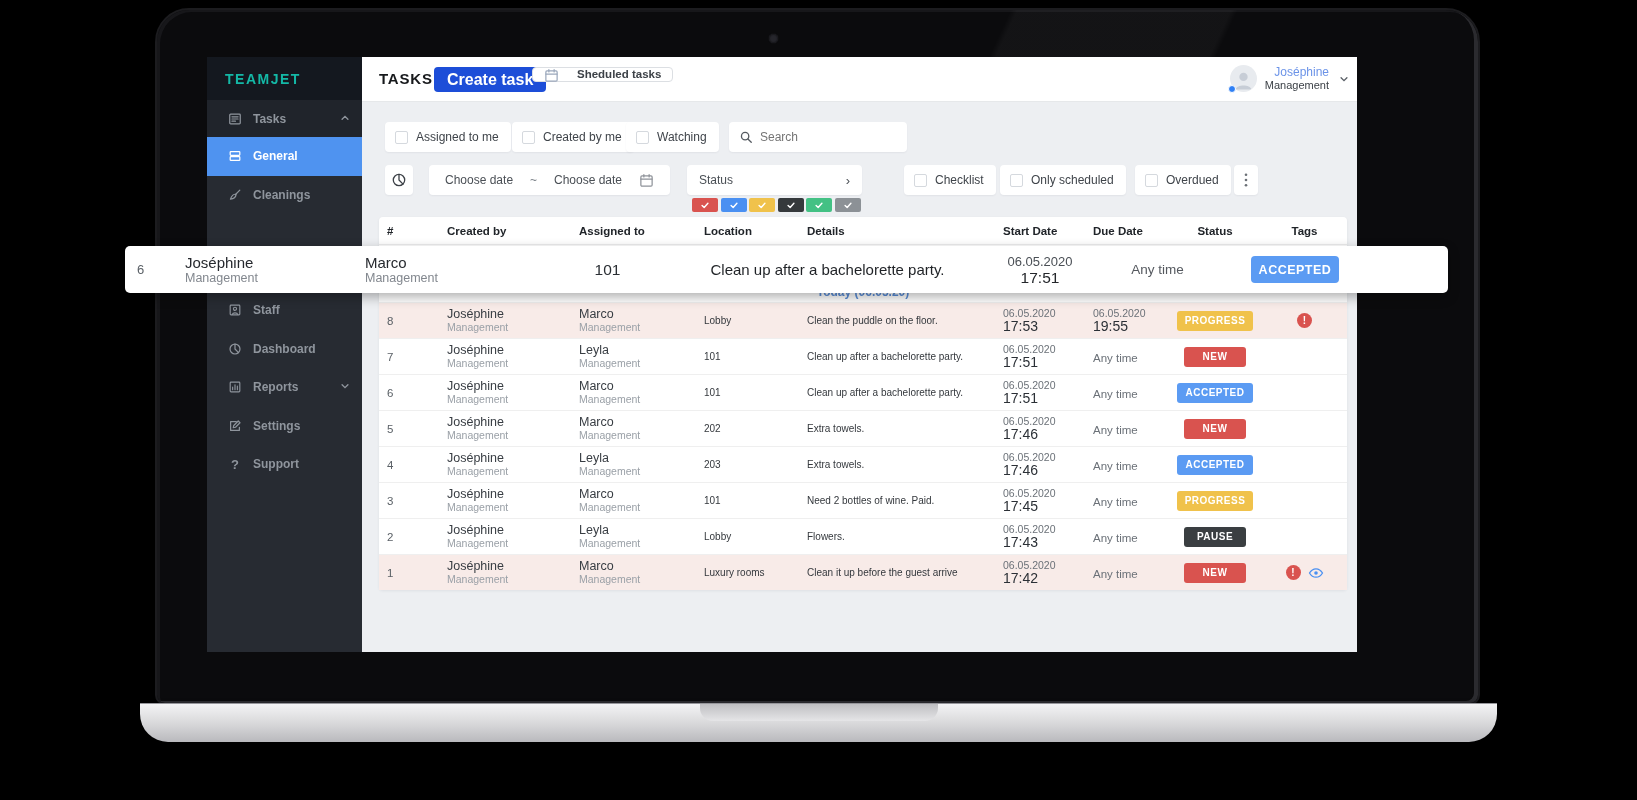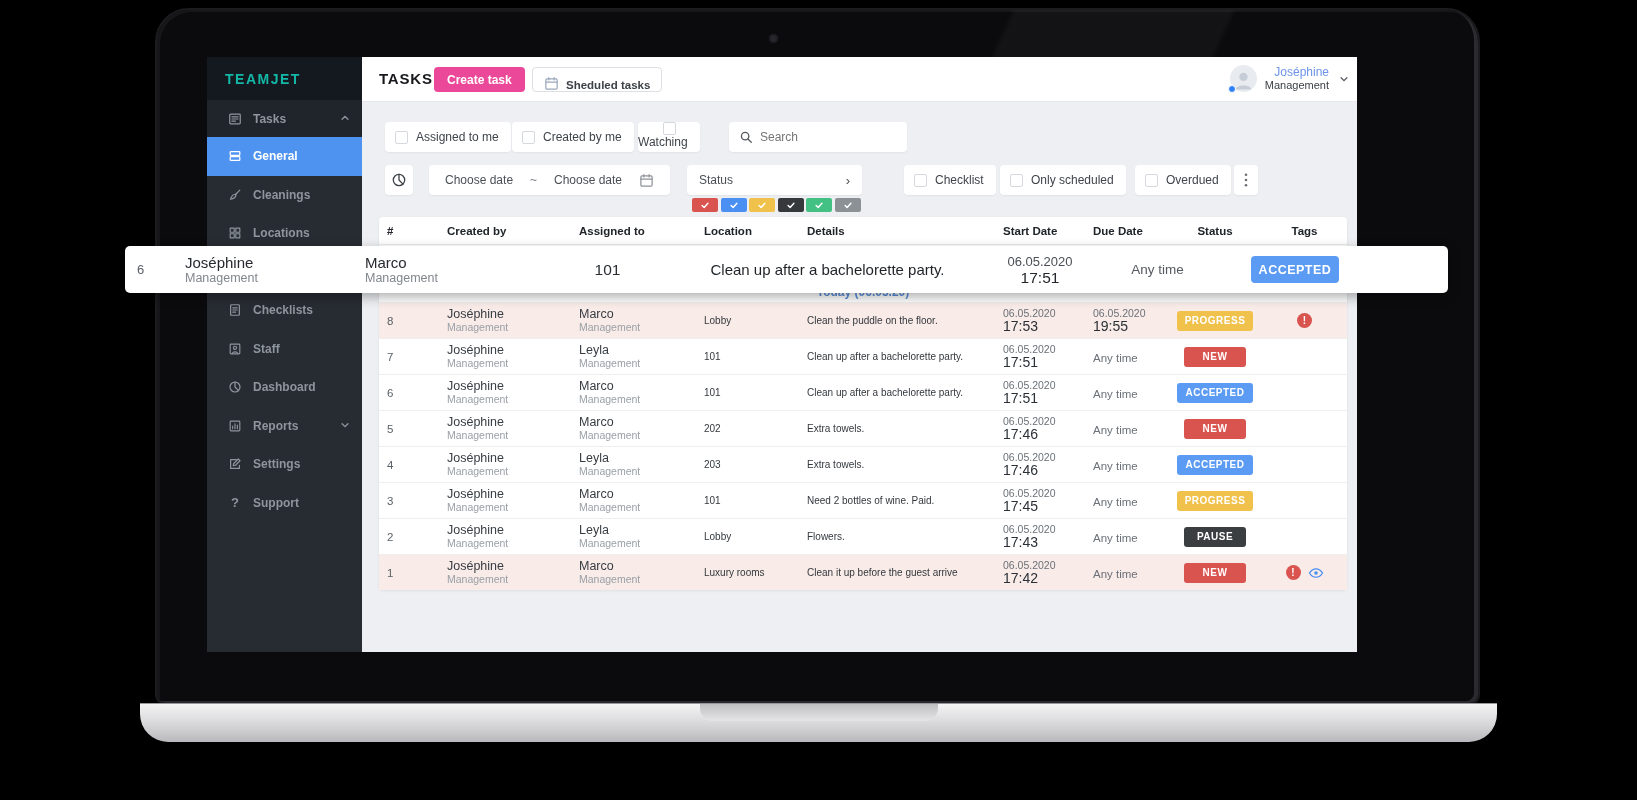--- a/index.html
+++ b/index.html
@@ -37,26 +37,26 @@
   .sb-spacer { height:38.5px; }
   .q-ic { font-size:13px; font-weight:bold; }
 
   
   .main { flex:1; background:#edeff2; position:relative; }
   .topbar { position:absolute; left:0; top:0; width:100%; height:45px; background:#fff;
             border-bottom:1px solid #e6e8ea; }
   .page-title { position:absolute; left:17px; top:13px; font-size:15px; font-weight:bold;
                 color:#17191c; letter-spacing:.8px; }
   .btn-primary { position:absolute; left:72px; top:10px; height:25px; padding:0 13px;
-                 background:#ec4899; color:#fff; border:none; border-radius:4px;
-                 font-size:12px; font-weight:bold; font-family:inherit; cursor:pointer; }
-  .btn-outline { position:absolute; left:170px; top:10px; height:25px; padding:0 11px;
+                 background:#1d4ed8; color:#fff; border:none; border-radius:4px;
+                 font-size:16px; font-weight:bold; font-family:inherit; cursor:pointer; }
+  .btn-outline { position:absolute; left:170px; top:10px; height:15px; padding:0 11px;
                  background:#fff; color:#3c4147; border:1px solid #dcdfe3; border-radius:4px;
                  font-size:11.5px; font-weight:bold; font-family:inherit; cursor:pointer;
-                 display:flex; align-items:flex-end; gap:7px; }
+                 display:flex; align-items:flex-start; gap:18px; }
   .btn-outline .cal { color:#9aa7bb; display:flex; }
   .userbox { position:absolute; right:8px; top:8px; display:flex; align-items:center; gap:8px; cursor:pointer; }
   .avatar { width:27px; height:27px; border-radius:50%; background:#e8ebef; position:relative;
             display:flex; align-items:flex-end; justify-content:center; overflow:visible; }
   .avatar svg { border-radius:50%; overflow:hidden; }
   .online { position:absolute; left:-2px; bottom:-1px; width:8px; height:8px; border-radius:50%;
             background:#2f80f5; border:1.5px solid #fff; }
   .u-name { font-size:12px; color:#6b93e8; text-align:right; line-height:13px; }
   .u-role { font-size:11px; color:#3c4147; text-align:right; line-height:13px; }
   .u-chev { color:#5a6067; margin-left:2px; }
@@ -167,31 +167,20 @@
           </div>
           <div class="sb-item">
             <div class="sb-ic">
               <svg viewBox="0 0 16 16" width="14" height="14" fill="none" stroke="currentColor" stroke-width="1.4" stroke-linecap="round" stroke-linejoin="round">
                 <path d="M13.5 2.5L8.6 7.4"></path>
                 <path d="M8.8 7.2c-1.8-.4-4.6 1.6-6 5.6 3.6-.4 6.1-2.6 6.4-5.2z"></path>
               </svg>
             </div>
             <div>Cleanings</div>
           </div>
-          <div class="sb-item">
-            <div class="sb-ic">
-              <svg viewBox="0 0 16 16" width="14" height="14" fill="none" stroke="currentColor" stroke-width="1.3" stroke-linecap="round" stroke-linejoin="round">
-                <rect x="2.5" y="2.5" width="4.6" height="4.6"></rect>
-                <rect x="8.9" y="2.5" width="4.6" height="4.6"></rect>
-                <rect x="2.5" y="8.9" width="4.6" height="4.6"></rect>
-                <rect x="8.9" y="8.9" width="4.6" height="4.6"></rect>
-              </svg>
-            </div>
-            <div>Locations</div>
-          </div>
           <div class="sb-spacer"></div>
           <div class="sb-item">
             <div class="sb-ic">
               <svg viewBox="0 0 16 16" width="14" height="14" fill="none" stroke="currentColor" stroke-width="1.4" stroke-linecap="round" stroke-linejoin="round">
                 <rect x="3" y="2" width="10" height="12" rx="1"></rect>
                 <path d="M5.5 5.5h5M5.5 8h5M5.5 10.5h3"></path>
               </svg>
             </div>
             <div>Checklists</div>
           </div>
@@ -277,21 +266,21 @@
 
       <div id="filter-row1">
           <div class="card row1" style="left: 23px;">
             <span class="cb"></span>
             <span class="lbl">Assigned to me</span>
           </div>
           <div class="card row1" style="left: 150px;">
             <span class="cb"></span>
             <span class="lbl">Created by me</span>
           </div>
-          <div class="card row1" style="left: 276px; flex-direction: column;">
+          <div class="card row1" style="left: 264px;">
             <span class="cb"></span>
             <span class="lbl">Watching</span>
           </div>
         </div>
       <div class="card row1 searchbox">
         <span class="s-ic" id="search-ic">
             <svg viewBox="0 0 16 16" width="14" height="14" fill="none" stroke="currentColor" stroke-width="1.5" stroke-linecap="round" stroke-linejoin="round">
               <circle cx="7" cy="7" r="4.2"></circle>
               <path d="M10.2 10.2L14 14"></path>
             </svg>

